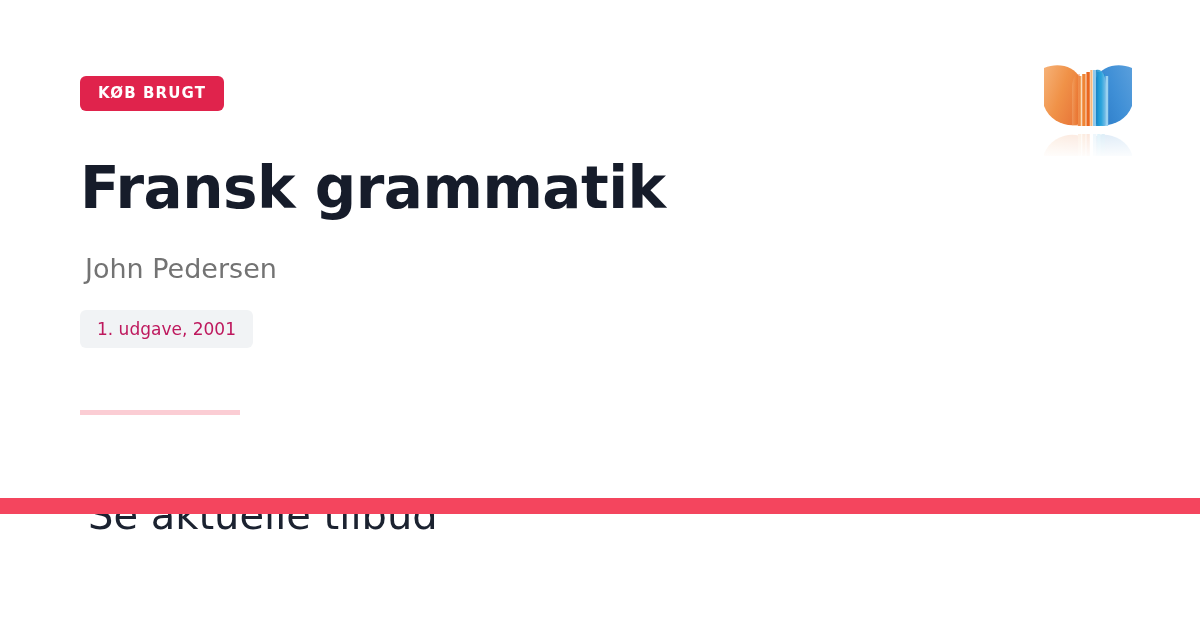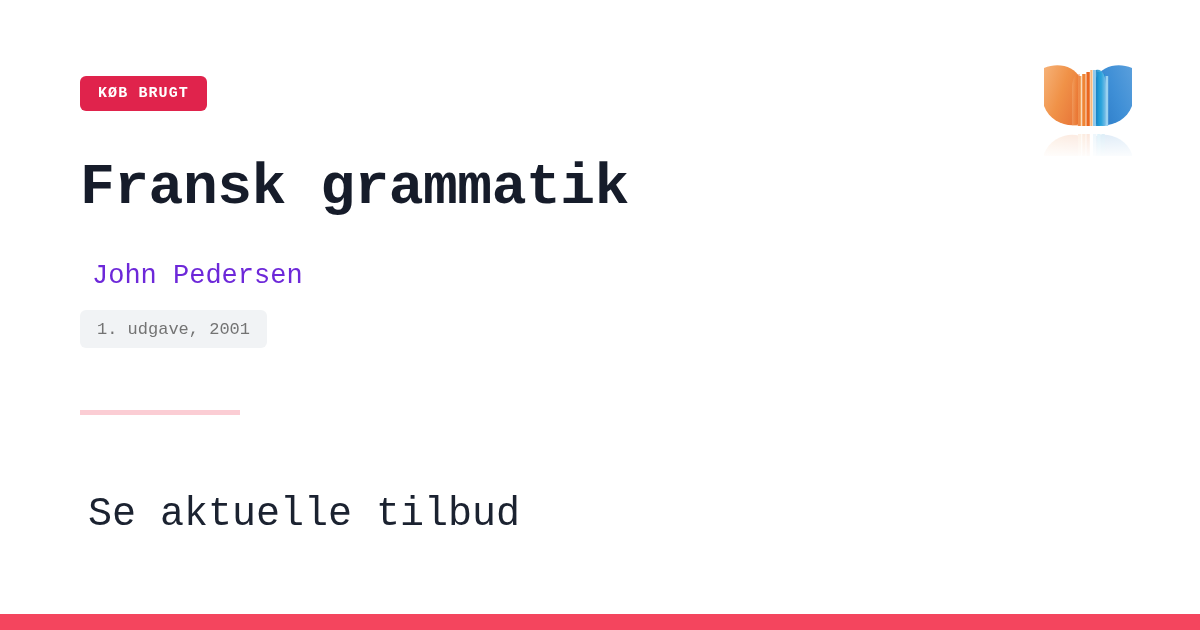--- a/index.html
+++ b/index.html
@@ -11,23 +11,22 @@
     height: 630px;
     background: #ffffff;
     font-family: "DejaVu Sans", sans-serif;
     overflow: hidden;
     position: relative;
   }
 
   .page {
     position: relative;
     width: 1200px;
-    height: 630px;
+    height: 514px;
     box-sizing: border-box;
-    font-family: Liberation Mono, monospace;
   }
 
   
   .badge {
     position: absolute;
     left: 80px;
     top: 76px;
     height: 35px;
     display: inline-flex;
     align-items: center;
@@ -55,39 +54,39 @@
     line-height: 1.15;
     white-space: nowrap;
     text-align: right;
   }
 
   
   .author {
     position: absolute;
     left: 80px;
     top: 248px;
-    margin: 12px;
+    margin: 5px;
     font-size: 27px;
     font-weight: normal;
-    color: #6d28d9;
+    color: #737373;
     line-height: 1.2;
     white-space: nowrap;
   }
 
   
   .edition-chip {
     position: absolute;
     left: 80px;
     top: 310px;
     height: 38px;
     display: inline-flex;
     align-items: center;
     padding: 0 17px;
     background: #f1f3f5;
-    color: #737373;
+    color: #be185d;
     border-radius: 6px;
     font-size: 17px;
     line-height: 1;
     white-space: nowrap;
   }
 
   
   .divider {
     position: absolute;
     left: 80px;

